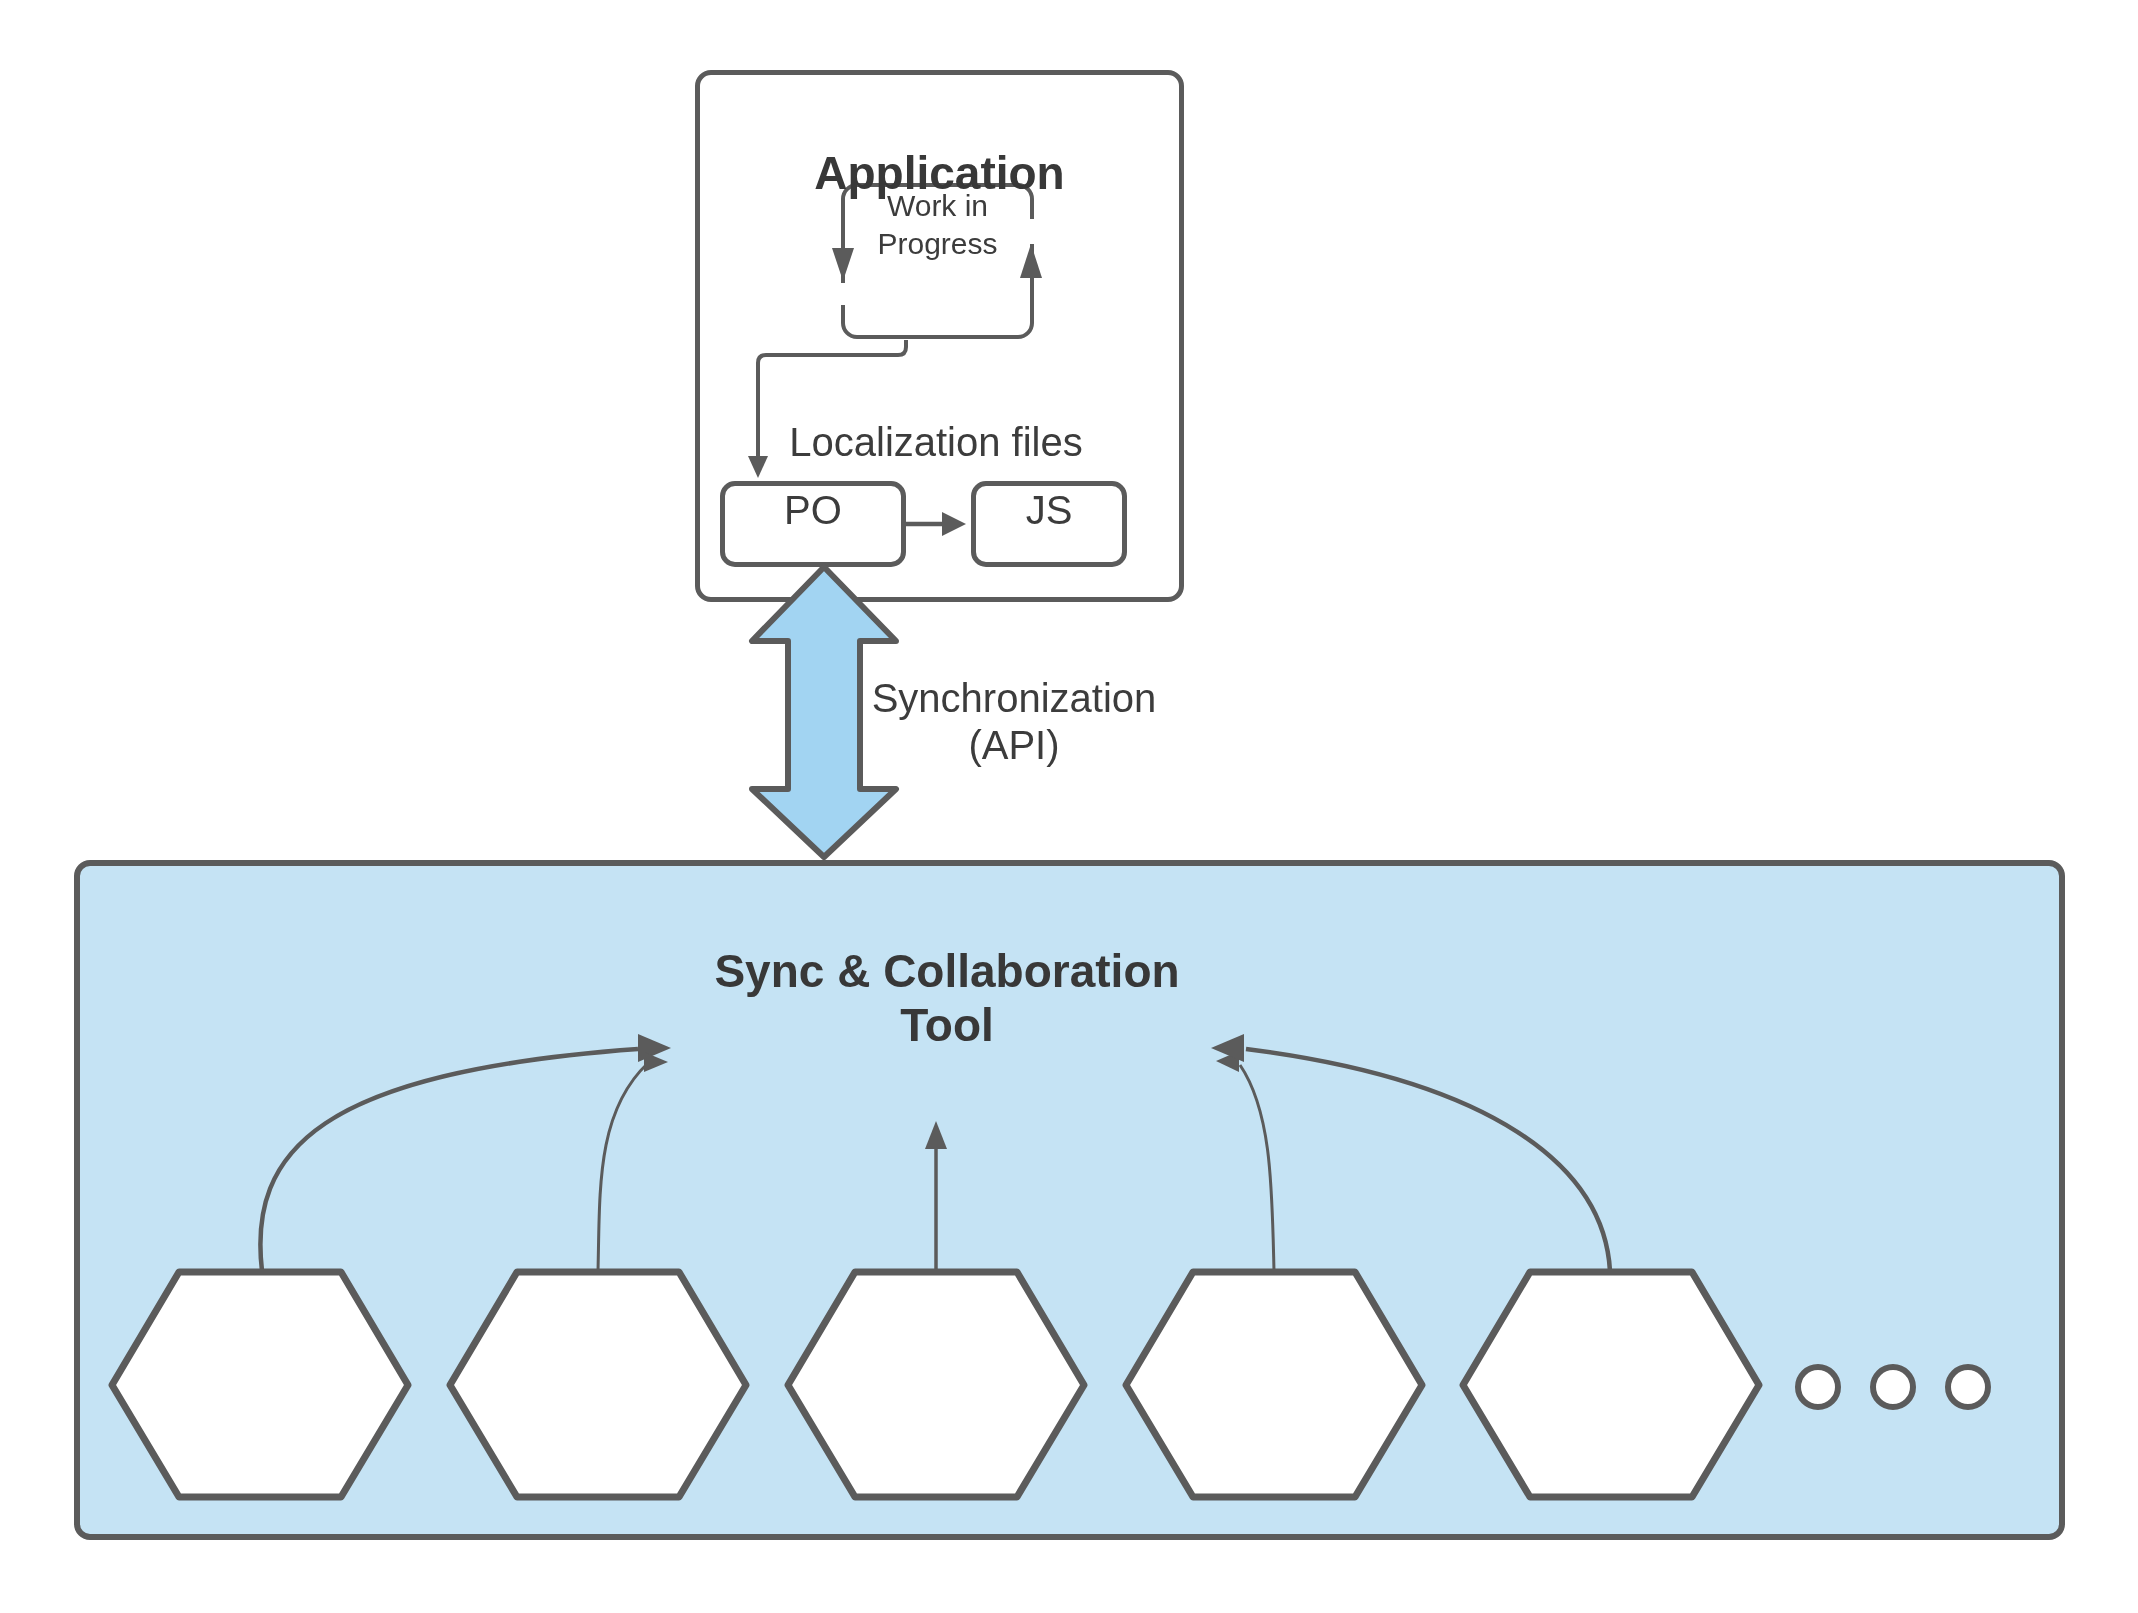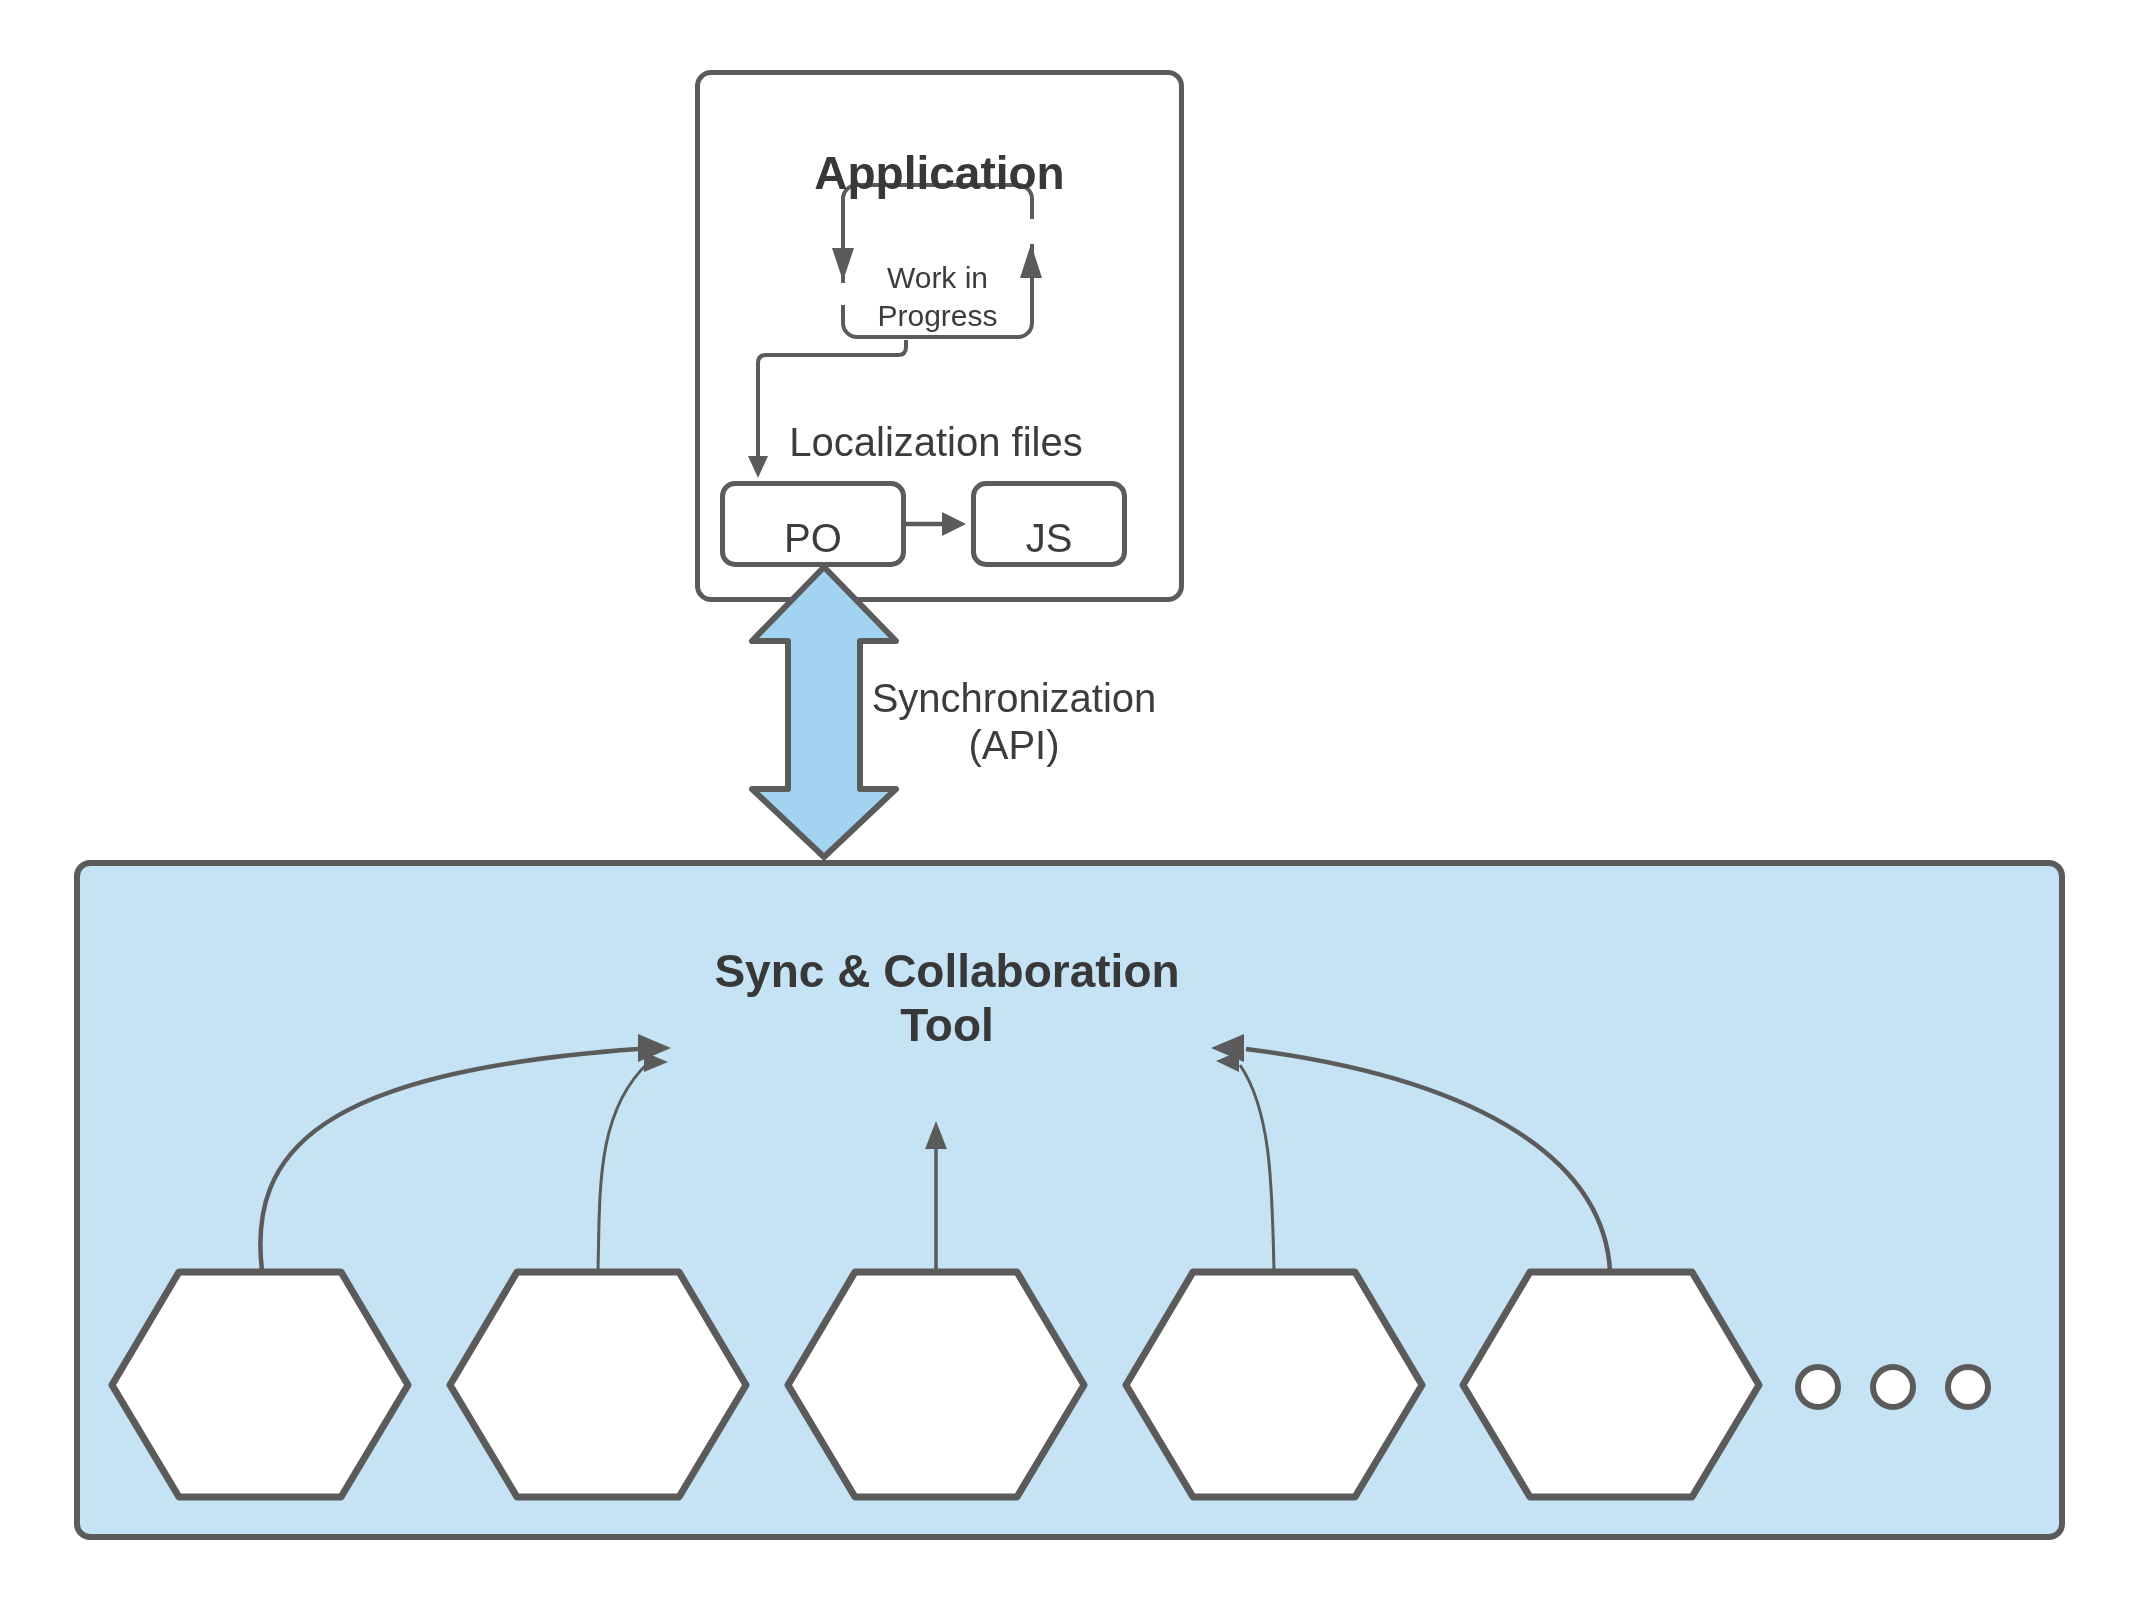--- a/index.html
+++ b/index.html
@@ -17,21 +17,21 @@
     background: #ffffff;
     overflow: hidden;
     color: var(--text);
   }
   .box {
     position: absolute;
     background: #ffffff;
     border: 5px solid var(--stroke);
     border-radius: 15px;
     display: flex;
-    align-items: flex-end;
+    align-items: flex-start;
     justify-content: center;
     text-align: center;
   }
   .label {
     white-space: pre-line;
     text-align: center;
     color: var(--text);
   }
   .title { font-weight: bold; font-size: 46px; color: #383838; margin-top: 40px; }
   .body-text { font-size: 40px; line-height: 48px; }

